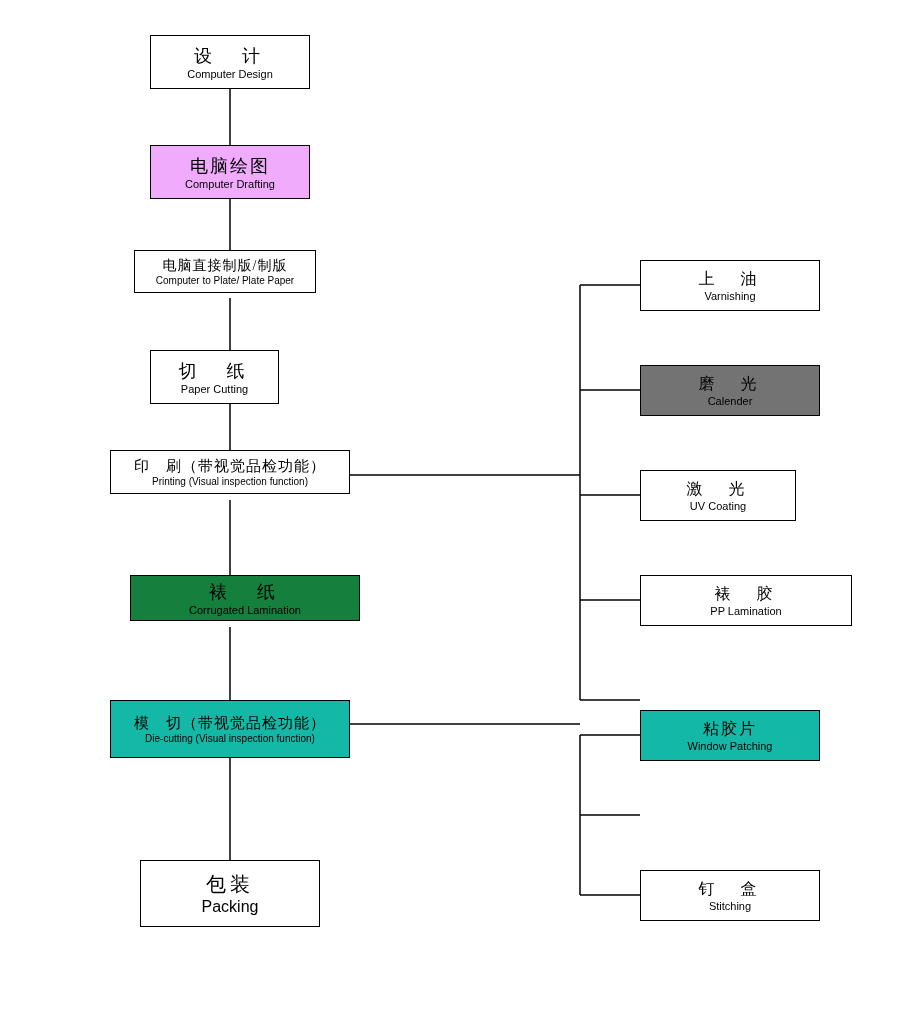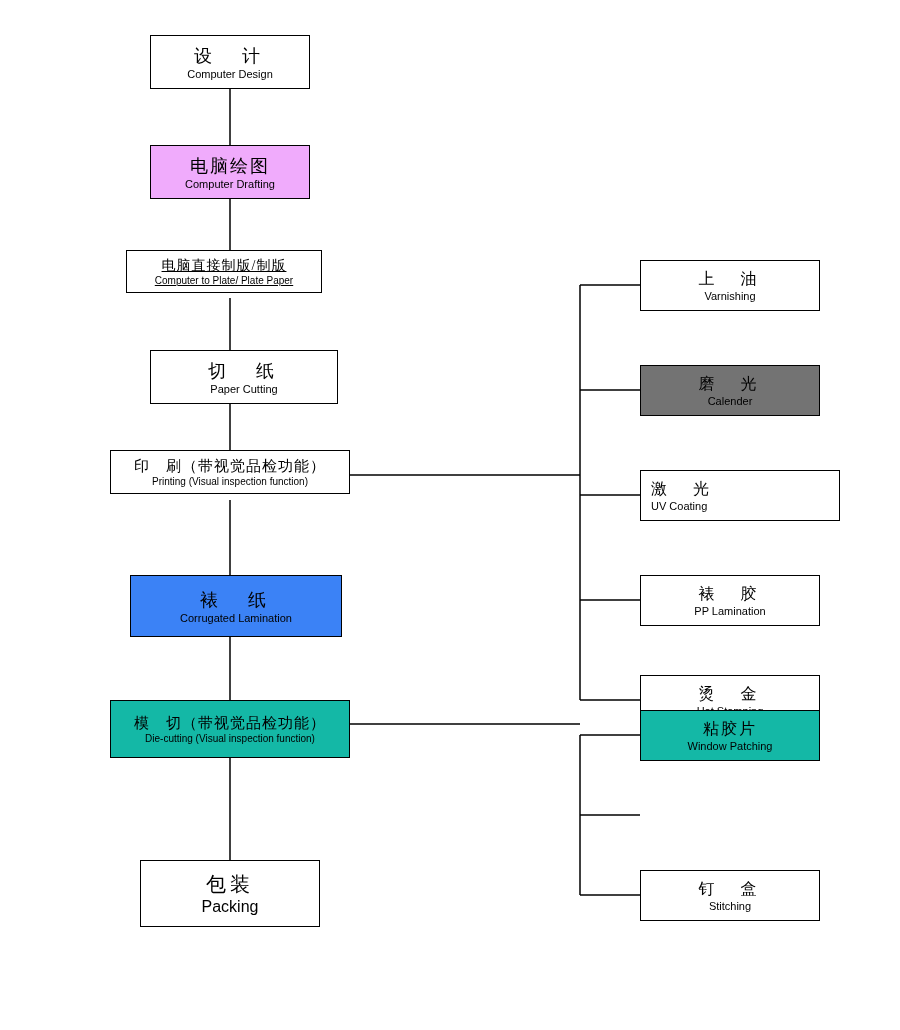--- a/index.html
+++ b/index.html
@@ -80,36 +80,36 @@
   <div style="position:absolute; left:130px; top:15px; width:160px; border:1.5px solid #000; text-align:center; padding:8px 10px; background:#fff; z-index:2;">
     <div style="font-size:18px; letter-spacing:6px; font-family:SimSun,serif;">设　计</div>
     <div style="font-size:11px; font-family:Arial,sans-serif;">Computer Design</div>
   </div>
 
   <div style="position:absolute; left:130px; top:125px; width:160px; border:1.5px solid #000; text-align:center; padding:8px 10px; background:#f0abfc; z-index:2;">
     <div style="font-size:18px; letter-spacing:2px; font-family:SimSun,serif;">电脑绘图</div>
     <div style="font-size:11px; font-family:Arial,sans-serif;">Computer Drafting</div>
   </div>
 
-  <div style="position:absolute; left:106px; top:230px; width:196px; border:1.5px solid #000; text-align:center; padding:6px 8px; background:#fff; z-index:2;text-decoration:underline;">
+  <div style="position:absolute; left:114px; top:230px; width:182px; border:1.5px solid #000; text-align:center; padding:6px 8px; background:#fff; z-index:2;">
     <div style="font-size:14px; letter-spacing:1px; font-family:SimSun,serif;">电脑直接制版/制版</div>
     <div style="font-size:10px; font-family:Arial,sans-serif;">Computer to Plate/ Plate Paper</div>
   </div>
 
-  <div style="position:absolute; left:130px; top:330px; width:188px; border:1.5px solid #000; text-align:center; padding:8px 10px; background:#fff; z-index:2;">
+  <div style="position:absolute; left:130px; top:330px; width:129px; border:1.5px solid #000; text-align:center; padding:8px 10px; background:#fff; z-index:2;">
     <div style="font-size:18px; letter-spacing:6px; font-family:SimSun,serif;">切　纸</div>
     <div style="font-size:11px; font-family:Arial,sans-serif;">Paper Cutting</div>
   </div>
 
   <div style="position:absolute; left:90px; top:430px; width:240px; border:1.5px solid #000; text-align:center; padding:6px 8px; background:#fff; z-index:2;">
     <div style="font-size:15px; letter-spacing:1px; font-family:SimSun,serif;">印　刷（带视觉品检功能）</div>
     <div style="font-size:10px; font-family:Arial,sans-serif;">Printing (Visual inspection function)</div>
   </div>
 
-  <div style="position:absolute; left:110px; top:555px; width:212px; border:1.5px solid #000; text-align:center; padding:12px 10px; background:#3b82f6; z-index:2;">
+  <div style="position:absolute; left:110px; top:555px; width:230px; border:1.5px solid #000; text-align:center; padding:4px 10px; background:#15803d; z-index:2;">
     <div style="font-size:18px; letter-spacing:6px; font-family:SimSun,serif;">裱　纸</div>
     <div style="font-size:11px; font-family:Arial,sans-serif;">Corrugated Lamination</div>
   </div>
 
   <div style="position:absolute; left:90px; top:680px; width:240px; border:1.5px solid #000; text-align:center; padding:13px 8px; background:#14b8a6; z-index:2;">
     <div style="font-size:15px; letter-spacing:1px; font-family:SimSun,serif;">模　切（带视觉品检功能）</div>
     <div style="font-size:10px; font-family:Arial,sans-serif;text-align:center;">Die-cutting (Visual inspection function)</div>
   </div>
 
   <div style="position:absolute; left:120px; top:840px; width:180px; border:1.5px solid #000; text-align:center; padding:10px 10px; background:#fff; z-index:2;">
@@ -120,34 +120,30 @@
   <div style="position:absolute; left:620px; top:240px; width:180px; border:1.5px solid #000; text-align:center; padding:8px 10px; background:#fff; z-index:2;">
     <div style="font-size:16px; letter-spacing:5px; font-family:SimSun,serif;">上　油</div>
     <div style="font-size:11px; font-family:Arial,sans-serif;">Varnishing</div>
   </div>
 
   <div style="position:absolute; left:620px; top:345px; width:180px; border:1.5px solid #000; text-align:center; padding:8px 10px; background:#737373; z-index:2;">
     <div style="font-size:16px; letter-spacing:5px; font-family:SimSun,serif;">磨　光</div>
     <div style="font-size:11px; font-family:Arial,sans-serif;">Calender</div>
   </div>
 
-  <div style="position:absolute; left:620px; top:450px; width:200px; border:1.5px solid #000; padding:8px 10px; background:#fff; z-index:2;">
+  <div style="position:absolute; left:620px; top:450px; width:156px; border:1.5px solid #000; text-align:center; padding:8px 10px; background:#fff; z-index:2;">
     <div style="font-size:16px; letter-spacing:5px; font-family:SimSun,serif;">激　光</div>
     <div style="font-size:11px; font-family:Arial,sans-serif;">UV Coating</div>
   </div>
 
-  <div style="position:absolute; left:620px; top:555px; width:180px; border:1.5px solid #000; text-align:center; padding:8px 10px; background:#fff; z-index:2;">
+  <div style="position:absolute; left:620px; top:555px; width:212px; border:1.5px solid #000; text-align:center; padding:8px 10px; background:#fff; z-index:2;">
     <div style="font-size:16px; letter-spacing:5px; font-family:SimSun,serif;">裱　胶</div>
     <div style="font-size:11px; font-family:Arial,sans-serif;">PP Lamination</div>
   </div>
 
-  <div style="position:absolute; left:620px; top:655px; width:180px; border:1.5px solid #000; text-align:center; padding:8px 10px; background:#fff; z-index:2;">
-    <div style="font-size:16px; letter-spacing:5px; font-family:SimSun,serif;">烫　金</div>
-    <div style="font-size:11px; font-family:Arial,sans-serif;">Hot Stamping</div>
-  </div>
 
   <div style="position:absolute; left:620px; top:690px; width:180px; border:1.5px solid #000; text-align:center; padding:8px 10px; background:#14b8a6; z-index:2;">
     <div style="font-size:16px; letter-spacing:2px; font-family:SimSun,serif;">粘胶片</div>
     <div style="font-size:11px; font-family:Arial,sans-serif;">Window Patching</div>
   </div>
 
 
   <div style="position:absolute; left:620px; top:850px; width:180px; border:1.5px solid #000; text-align:center; padding:8px 10px; background:#fff; z-index:2;">
     <div style="font-size:16px; letter-spacing:5px; font-family:SimSun,serif;">钉　盒</div>
     <div style="font-size:11px; font-family:Arial,sans-serif;">Stitching</div>

